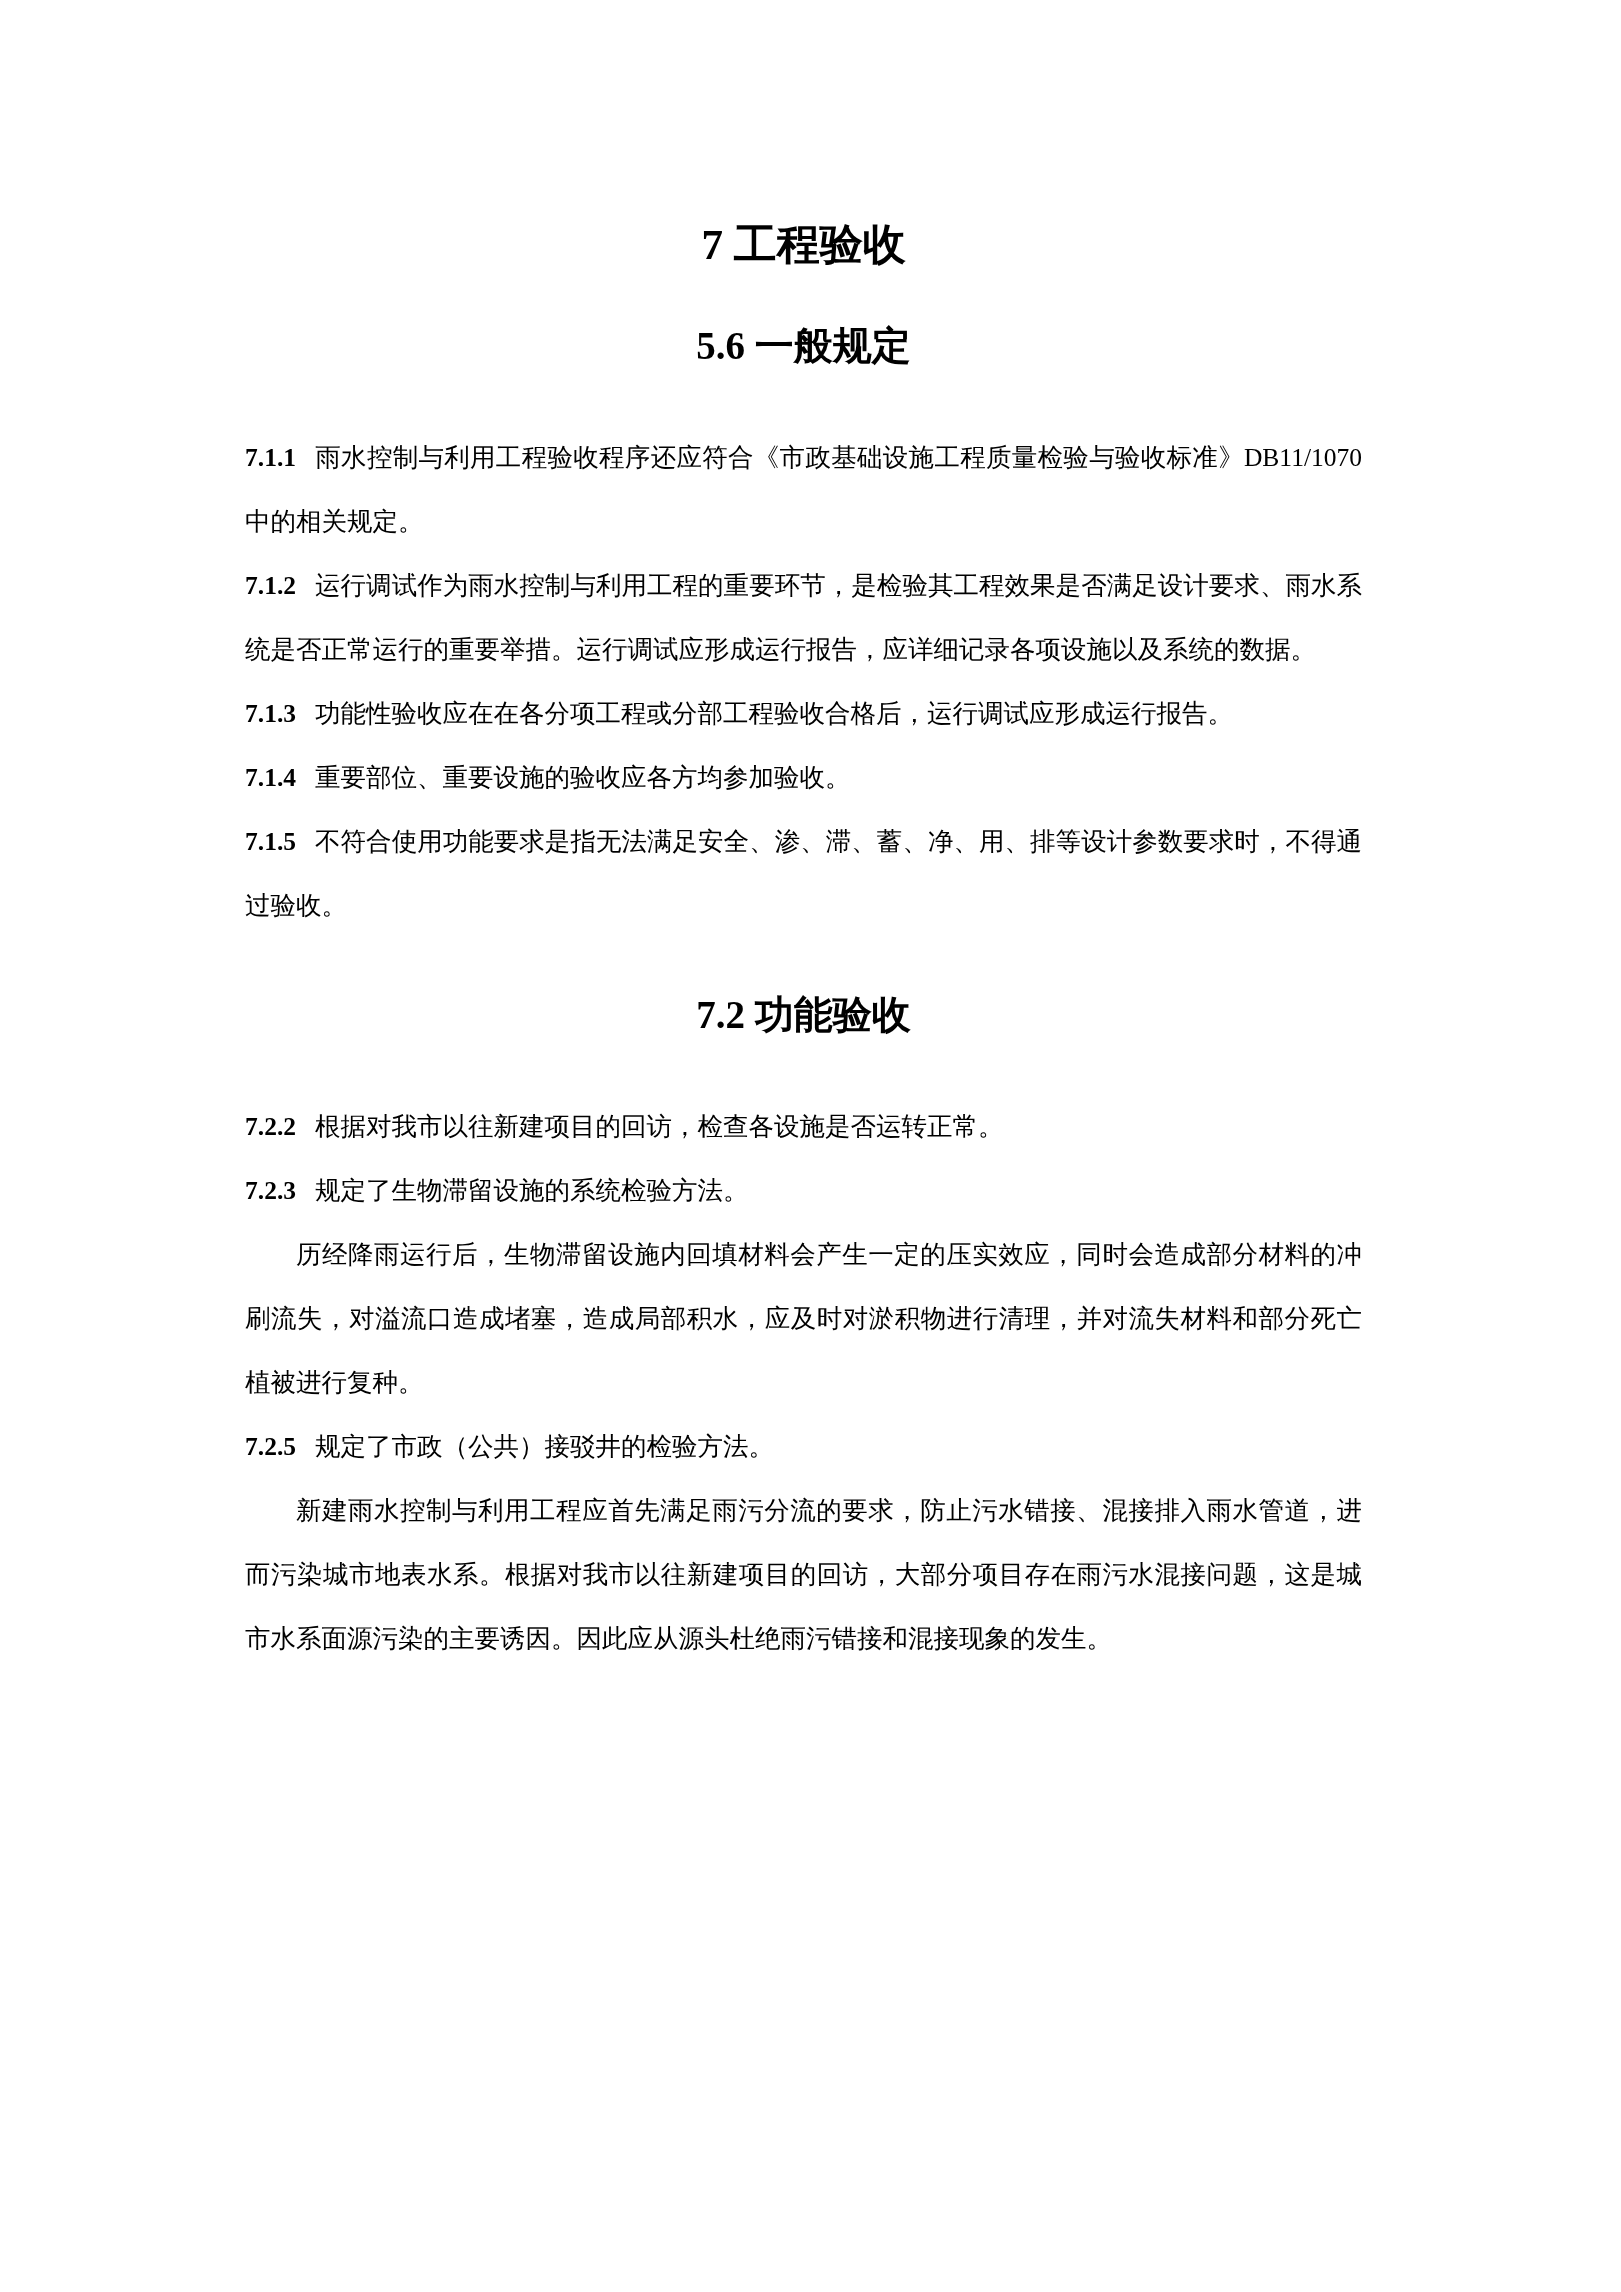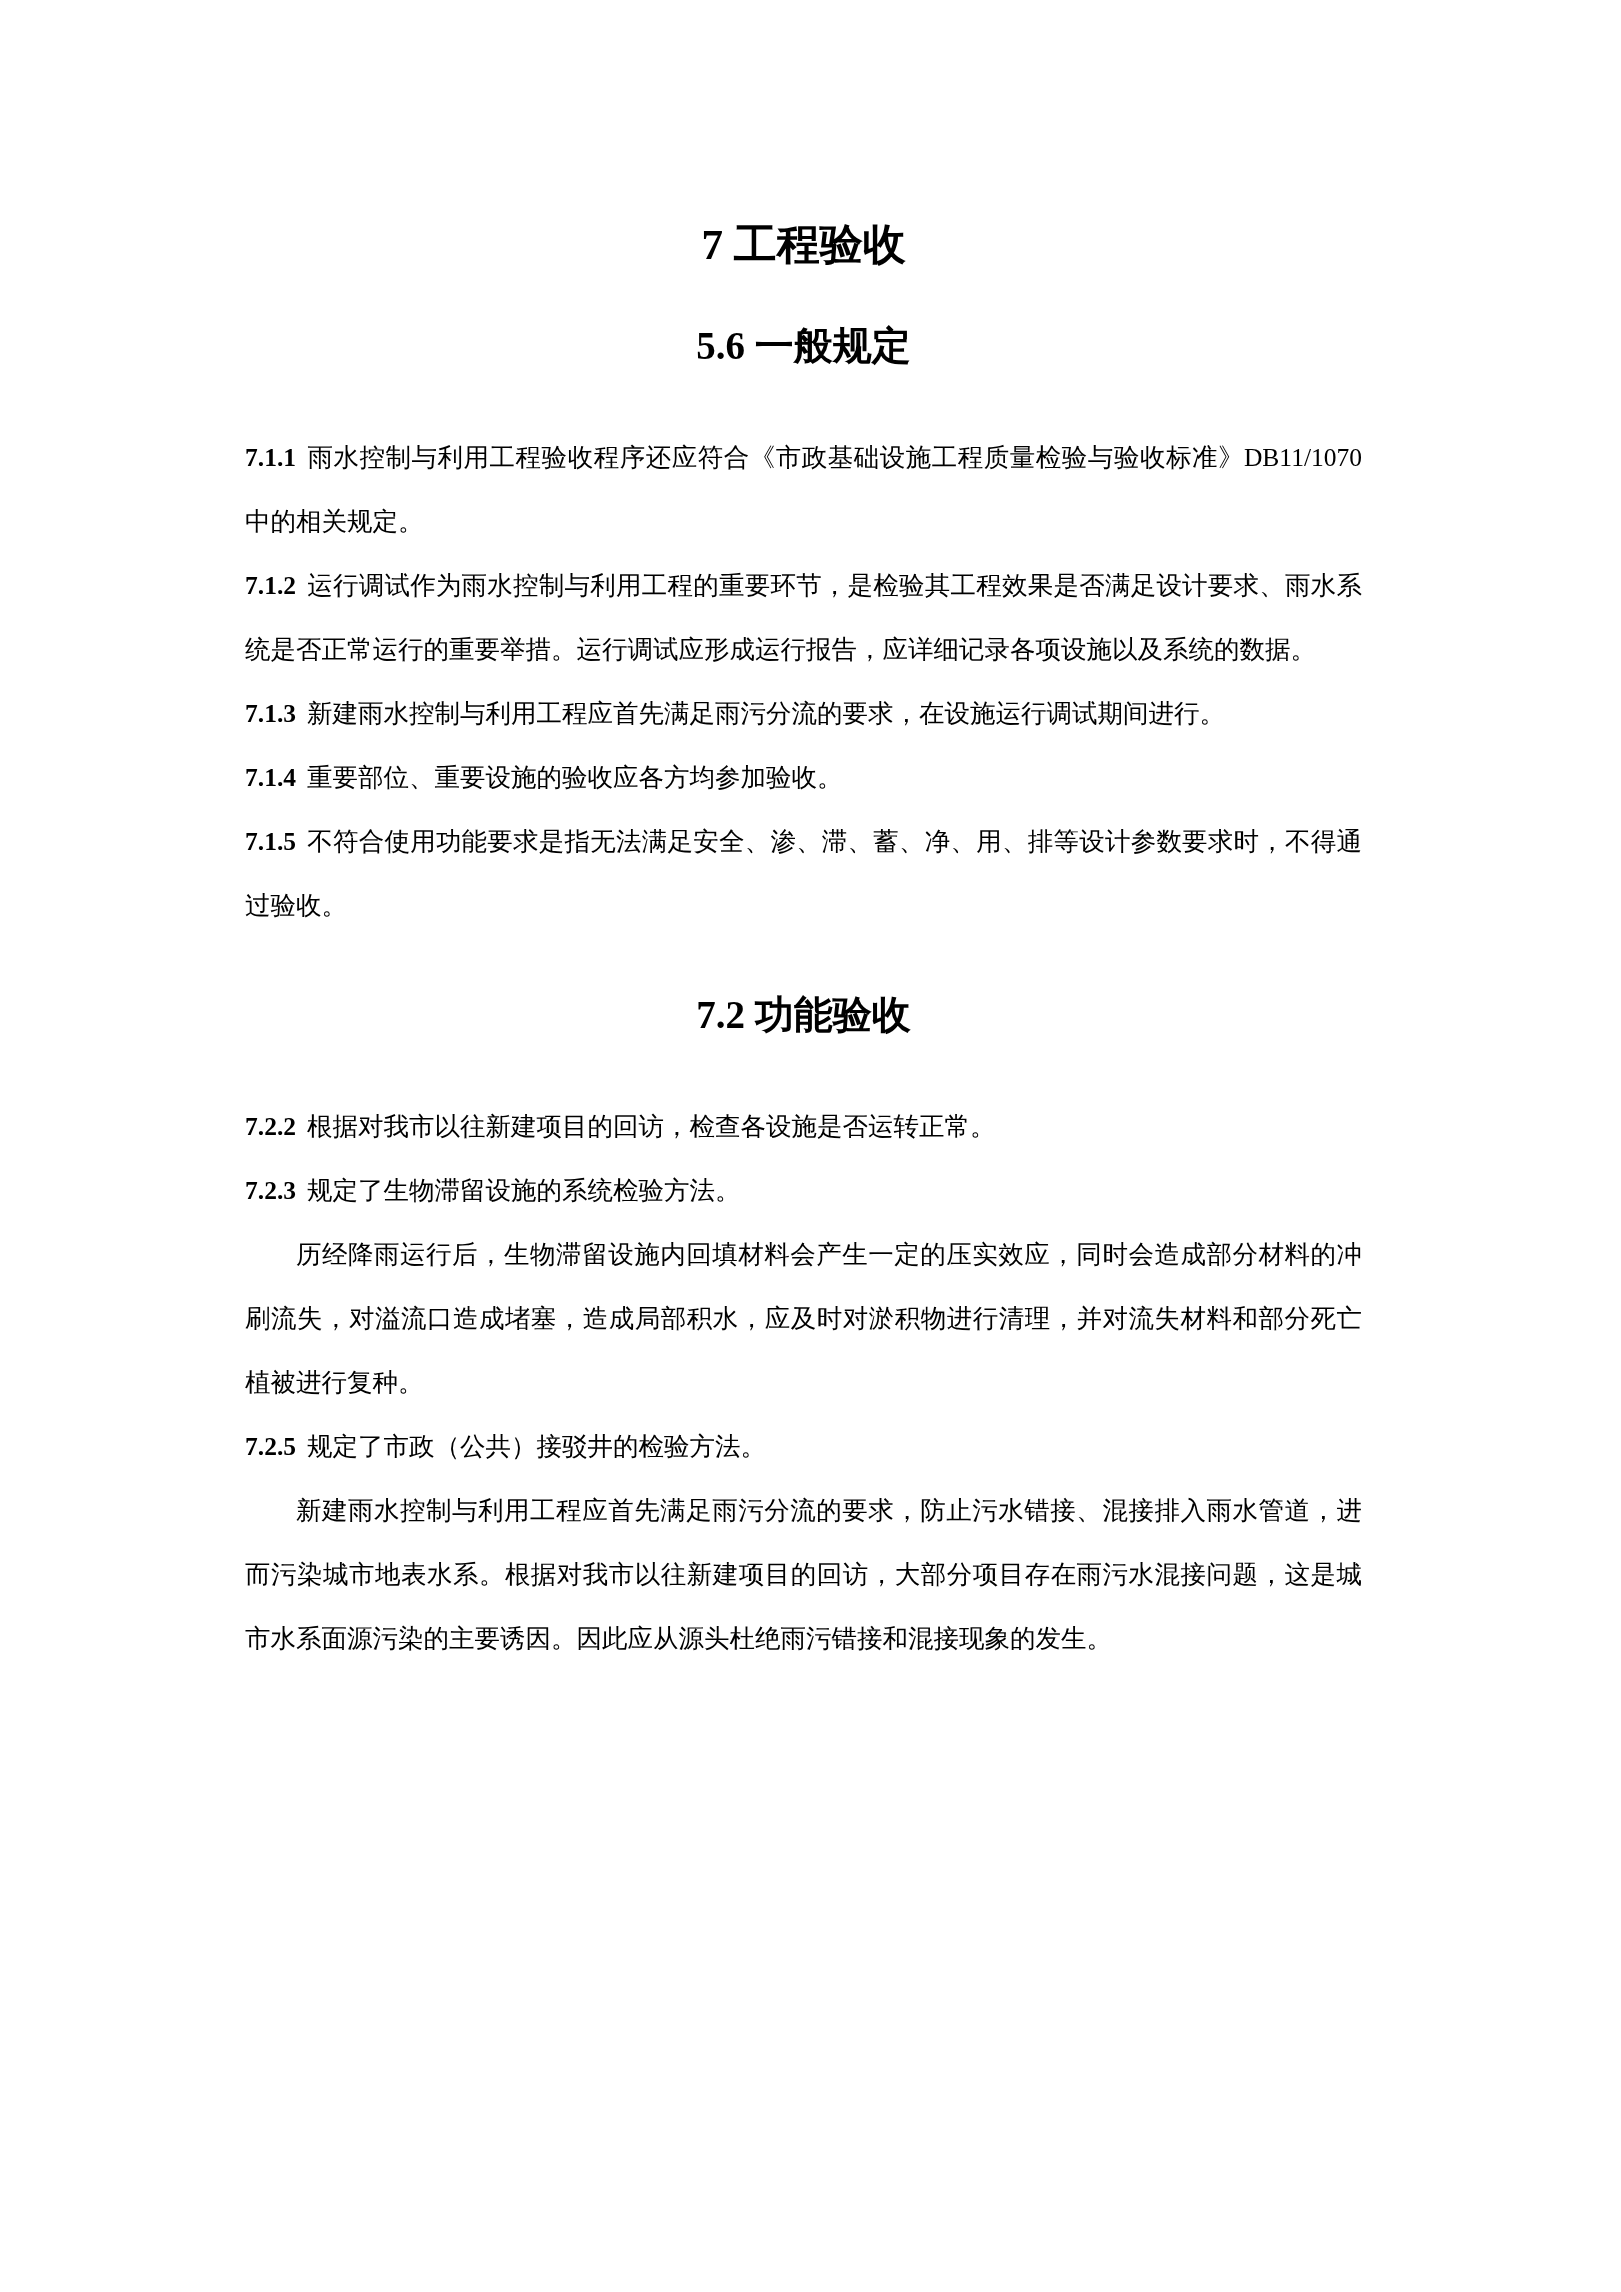--- a/index.html
+++ b/index.html
@@ -34,21 +34,21 @@
   }
   p.clause {
     font-size: 25.5px;
     line-height: 64px;
     margin: 0;
     text-align: justify;
     text-justify: inter-ideograph;
   }
   p.clause .clause-label {
     font-weight: bold;
-    margin-right: 11px;
+    margin-right: 19px;
   }
   p.clause.indent {
     text-indent: 2em;
   }
   .page-number {
     position: absolute;
     top: 2062px;
     left: 0;
     width: 100%;
     text-align: center;
@@ -64,21 +64,21 @@
 
   <h1 class="chapter-title">7 工程验收</h1>
 
   <section>
     <h2 class="section-heading">5.6 一般规定</h2>
 
     <p class="clause"><b class="clause-label">7.1.1</b><span>雨水控制与利用工程验收程序还应符合《市政基础设施工程质量检验与验收标准》DB11/1070 中的相关规定。</span></p>
 
     <p class="clause"><b class="clause-label">7.1.2</b><span>运行调试作为雨水控制与利用工程的重要环节，是检验其工程效果是否满足设计要求、雨水系统是否正常运行的重要举措。运行调试应形成运行报告，应详细记录各项设施以及系统的数据。</span></p>
 
-    <p class="clause"><b class="clause-label">7.1.3</b><span>新建雨水控制与利用工程应首先满足雨污分流的要求，在设施运行调试期间进行。</span></p>
+    <p class="clause"><b class="clause-label">7.1.3</b><span>功能性验收应在在各分项工程或分部工程验收合格后，运行调试应形成运行报告。</span></p>
 
     <p class="clause"><b class="clause-label">7.1.4</b><span>重要部位、重要设施的验收应各方均参加验收。</span></p>
 
     <p class="clause"><b class="clause-label">7.1.5</b><span>不符合使用功能要求是指无法满足安全、渗、滞、蓄、净、用、排等设计参数要求时，不得通过验收。</span></p>
   </section>
 
   <section>
     <h2 class="section-heading">7.2 功能验收</h2>
 
     <p class="clause"><b class="clause-label">7.2.2</b><span>根据对我市以往新建项目的回访，检查各设施是否运转正常。</span></p>

